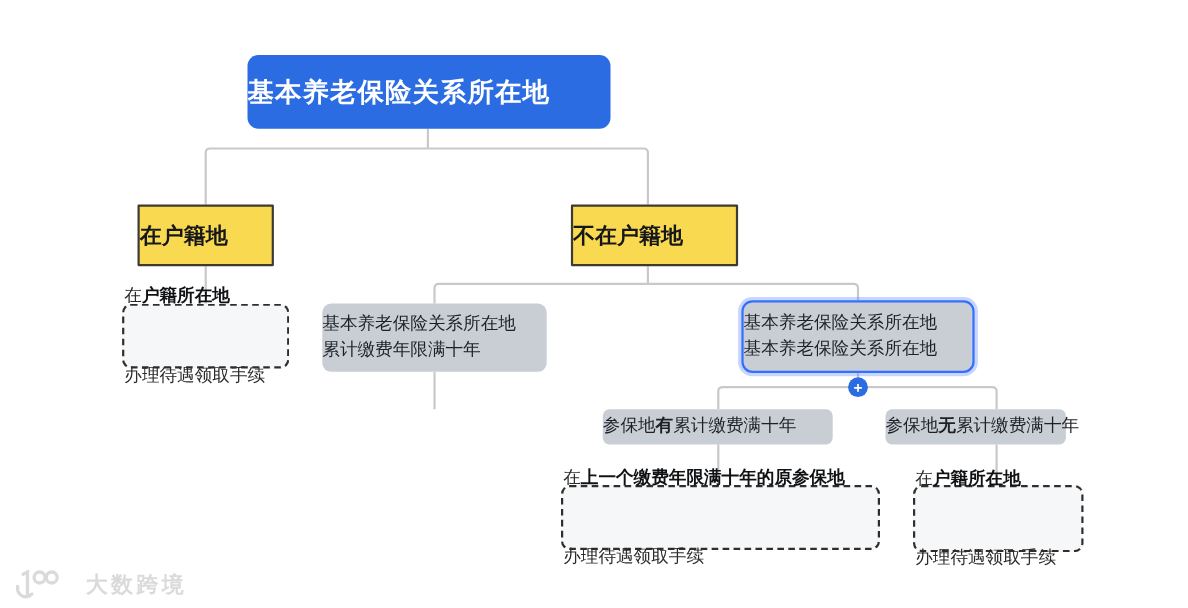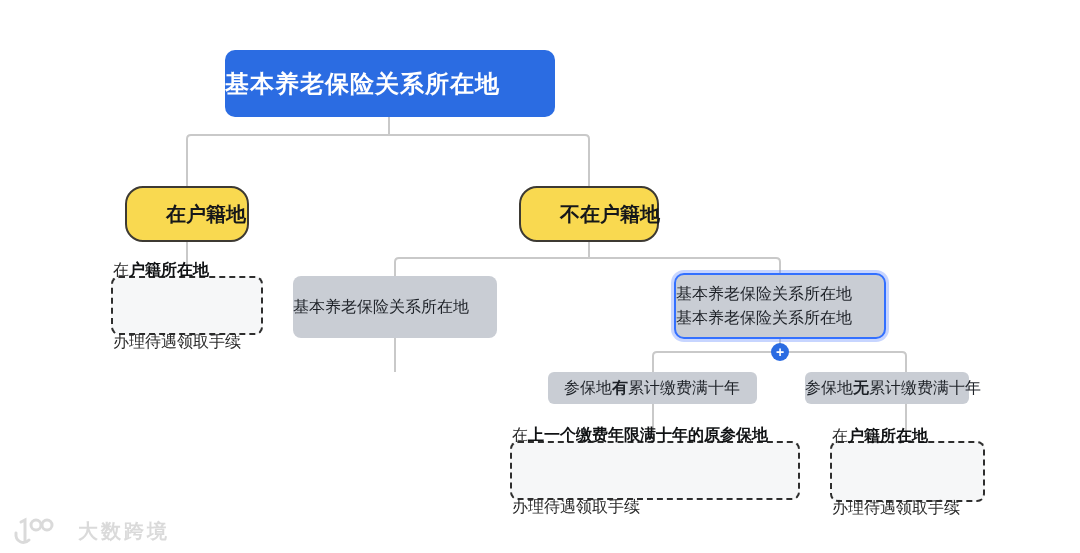--- a/index.html
+++ b/index.html
@@ -22,30 +22,30 @@
   #connectors{position:absolute;left:0;top:0;width:1080px;height:553px;}
   .node{position:absolute;display:flex;flex-direction:column;align-items:flex-start;
         justify-content:center;box-sizing:border-box;text-align:center;
         color:var(--text-dark);}
   .node .ln{display:block;white-space:nowrap;}
   
   .root{left:225px;top:50px;width:330px;height:67px;background:var(--accent-blue);
         border-radius:10px;color:#fff;font-size:24px;font-weight:bold;letter-spacing:1px;}
   
   .yellow{background:var(--node-yellow);border:2px solid var(--node-yellow-border);
-          border-radius:18px;font-size:20px;font-weight:bold;color:#15171a;padding-left:39px;}
+          border-radius:1px;font-size:20px;font-weight:bold;color:#15171a;}
   .yellow.left{left:125px;top:186px;width:124px;height:56px;}
-  .yellow.right{left:519px;top:186px;width:140px;height:56px;}
+  .yellow.right{left:519px;top:186px;width:152px;height:56px;}
   
   .gray{background:var(--node-gray);border-radius:8px;font-size:16px;line-height:24px;}
   .gray.two-l{left:293px;top:276px;width:204px;height:62px;}
   .gray.two-r{left:674px;top:273px;width:212px;height:66px;border:2px solid var(--selection-blue);
               box-shadow:0 0 0 3px rgba(84,128,255,.33);border-radius:10px;}
   .gray.one{height:32px;font-size:16px;border-radius:6px;}
-  .gray.one-l{left:548px;top:372px;width:209px;padding-left:16px;}
+  .gray.one-l{left:548px;top:372px;width:209px;}
   .gray.one-r{left:805px;top:372px;width:164px;}
   
   .dashed{background:var(--dashed-fill);border:2px dashed var(--dashed-border);
           border-radius:8px;font-size:16px;line-height:24px;color:#2b2b2b;gap:48px;}
   .dashed b{color:#101214;}
   .dashed.hukou-l{left:111px;top:276px;width:152px;height:59px;}
   .dashed.local{left:294px;top:372px;width:206px;height:36px;}
   .dashed.prev{left:510px;top:441px;width:290px;height:59px;}
   .dashed.hukou-r{left:830px;top:441px;width:155px;height:61px;}
   
@@ -87,20 +87,21 @@
 
   <div class="node yellow left">
     <span class="ln">在户籍地</span>
   </div>
   <div class="node yellow right">
     <span class="ln">不在户籍地</span>
   </div>
 
   <div class="node gray two-l">
     <span class="ln">基本养老保险关系所在地</span>
+    <span class="ln">累计缴费年限满十年</span>
   </div>
   <div class="node gray two-r">
     <span class="ln">基本养老保险关系所在地</span>
     <span class="ln">基本养老保险关系所在地</span>
   </div>
 
   <div class="plus-badge">
     <span>+</span>
   </div>
 

